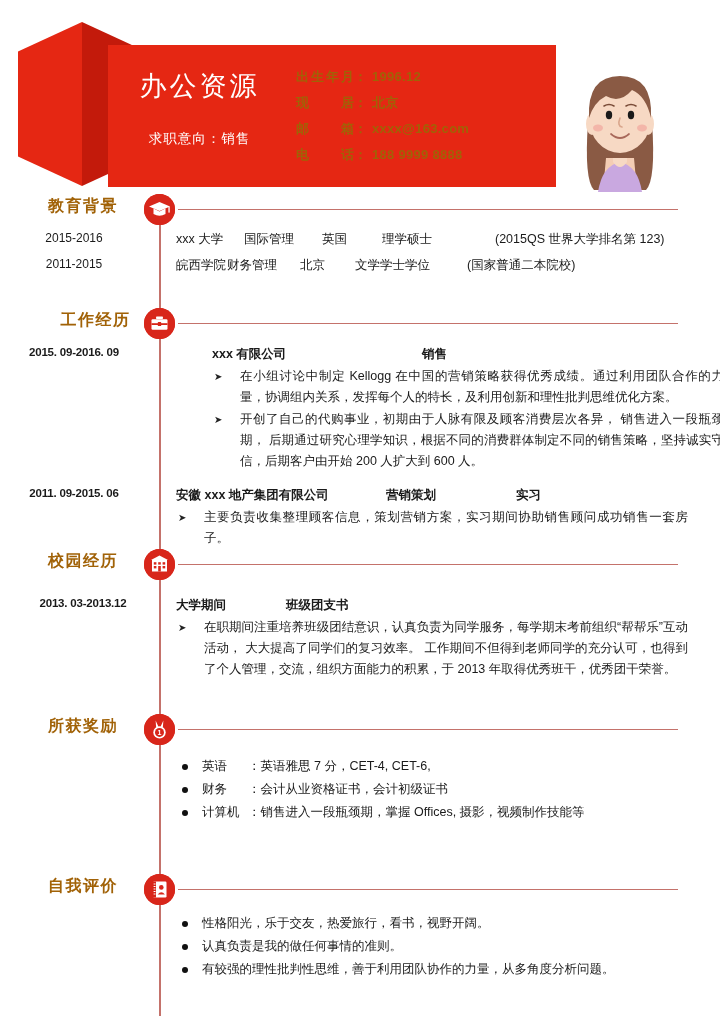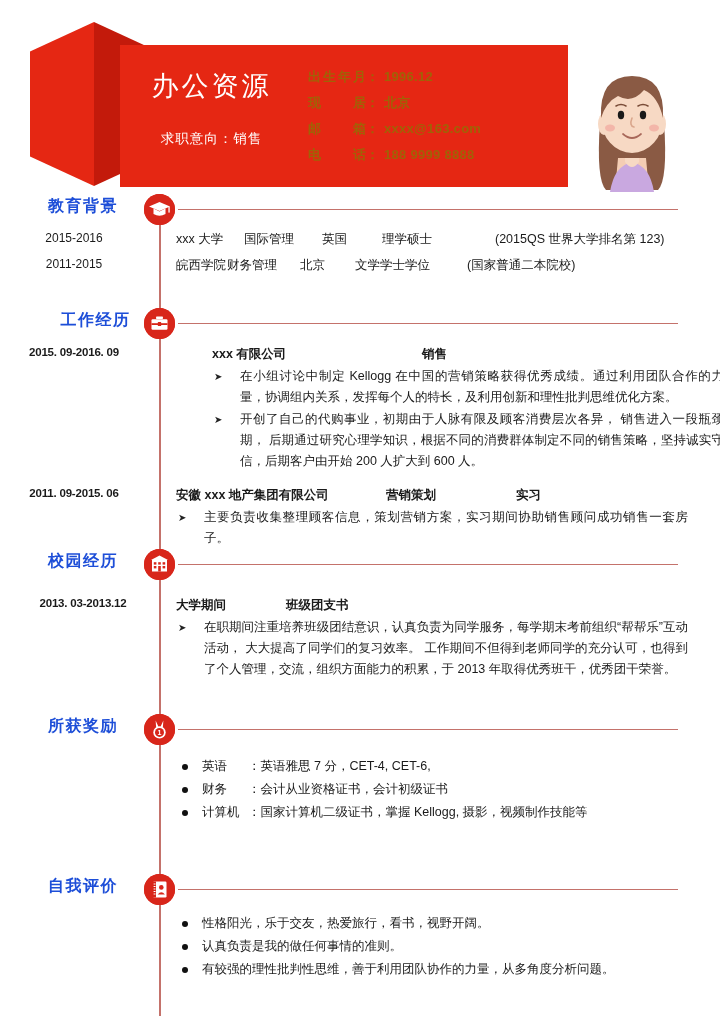--- a/index.html
+++ b/index.html
@@ -12,21 +12,21 @@
     height: 1017px;
     position: relative;
     font-family: "Liberation Sans", "DejaVu Sans", sans-serif;
     color: #1a1a1a;
     overflow: hidden;
   }
 
   
   .header {
     position: absolute;
-    left: 12px; top: 0;
+    left: 0; top: 0;
     width: 586px; height: 196px;
   }
   .ribbon {
     position: absolute;
     left: 18px; top: 22px;
     width: 128px; height: 164px;
   }
   .ribbon-left {
     position: absolute;
     left: 0; top: 0;
@@ -108,21 +108,21 @@
     width: 720px;
     height: 34px;
   }
   .section-title {
     position: absolute;
     left: 48px;
     top: 2px;
     width: 95px;
     font-size: 16px;
     font-weight: bold;
-    color: #1d4ed8;
+    color: #a16207;
     letter-spacing: 1.5px;
     white-space: nowrap;
   }
   .section-badge {
     position: absolute;
     left: 144px; top: 0px;
     width: 31px; height: 31px;
     border-radius: 50%;
     background: #d8261a;
     box-sizing: border-box;
@@ -360,21 +360,21 @@
       <circle cx="15.5" cy="18.4" r="4.5" fill="#d8261a"></circle>
       <text x="15.5" y="21.4" font-family="Liberation Sans, sans-serif" font-size="7" font-weight="bold" fill="#fff" text-anchor="middle">1</text>
     </svg>
   </div>
   <div class="section-rule"></div>
 </div>
 
 <div class="body-col" style="top:755px; left:176px;">
   <div class="dot-item"><span class="dot-label">英语</span><span>：</span><span>英语雅思 7 分，CET-4, CET-6,</span></div>
   <div class="dot-item"><span class="dot-label">财务</span><span>：</span><span>会计从业资格证书，会计初级证书</span></div>
-  <div class="dot-item"><span class="dot-label">计算机</span><span>：</span><span>国家计算机二级证书，掌握 Kellogg, 摄影，视频制作技能等</span></div>
+  <div class="dot-item"><span class="dot-label">计算机</span><span>：</span><span>销售进入一段瓶颈期，掌握 Offices, 摄影，视频制作技能等</span></div>
 </div>
 
 <div class="section-head" style="top:874px;">
   <div class="section-title">自我评价</div>
   <div class="section-badge">
     <svg width="31" height="31" viewBox="0 0 31 31">
       <circle cx="15.5" cy="15.5" r="15.5" fill="#d8261a"></circle>
       <rect x="9" y="7.5" width="13.5" height="16" rx="1.2" fill="#fff"></rect>
       <rect x="9" y="7.5" width="3" height="16" fill="#d8261a"></rect>
       <rect x="9.6" y="9.5" width="1.9" height="1" fill="#fff"></rect>

